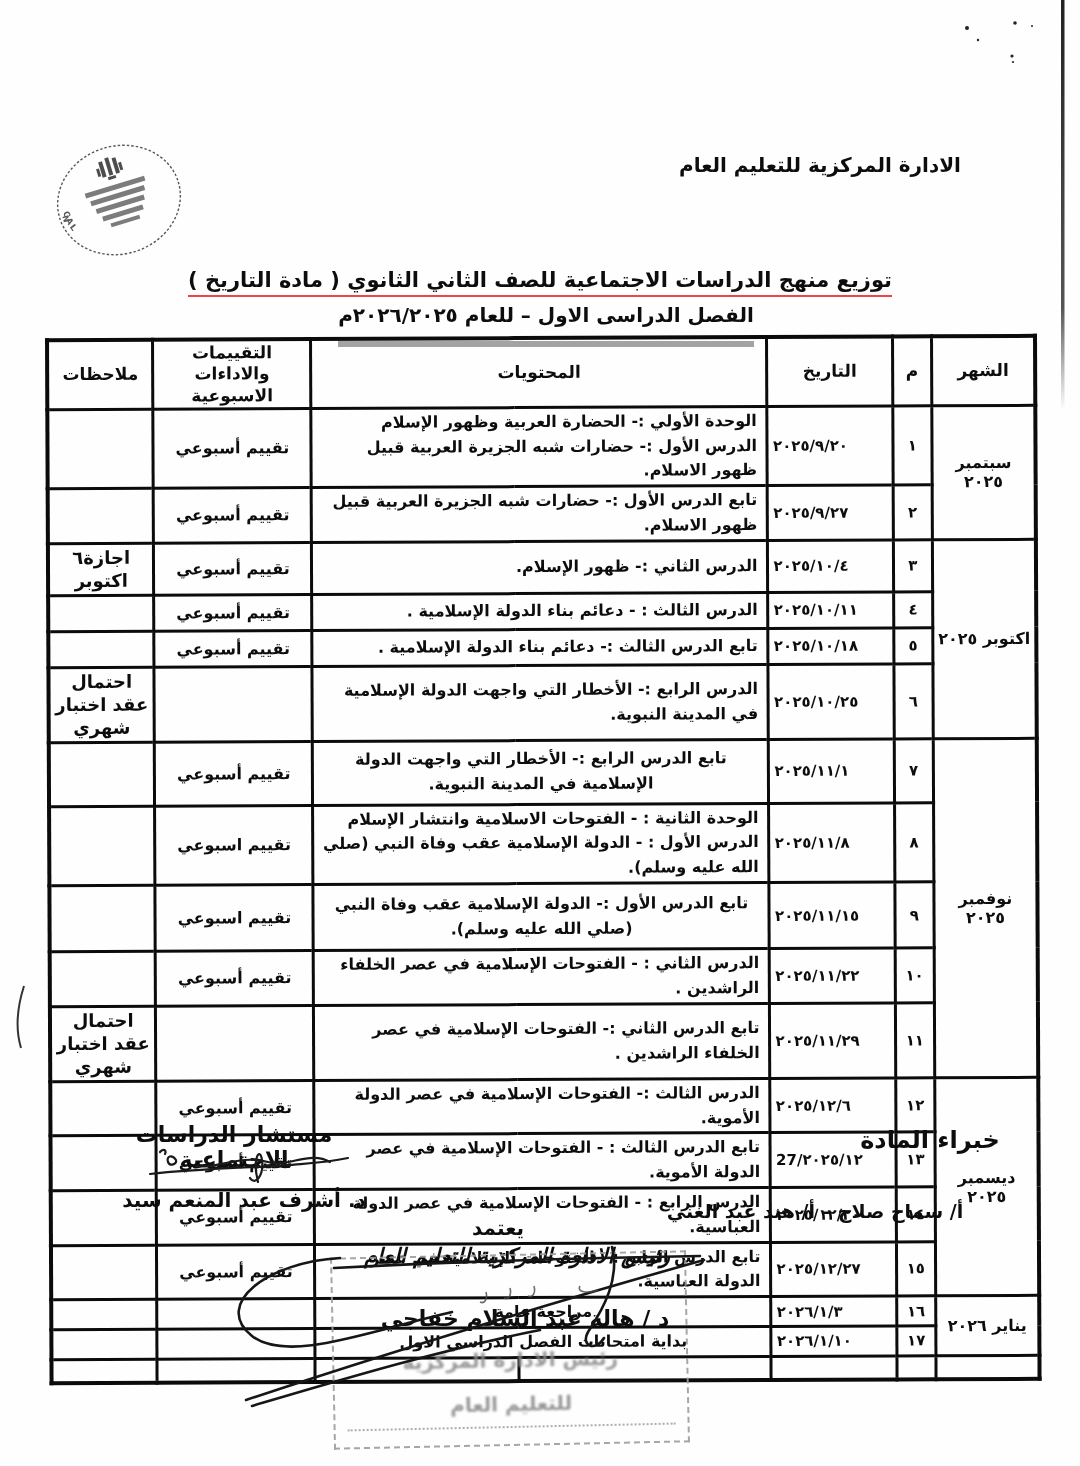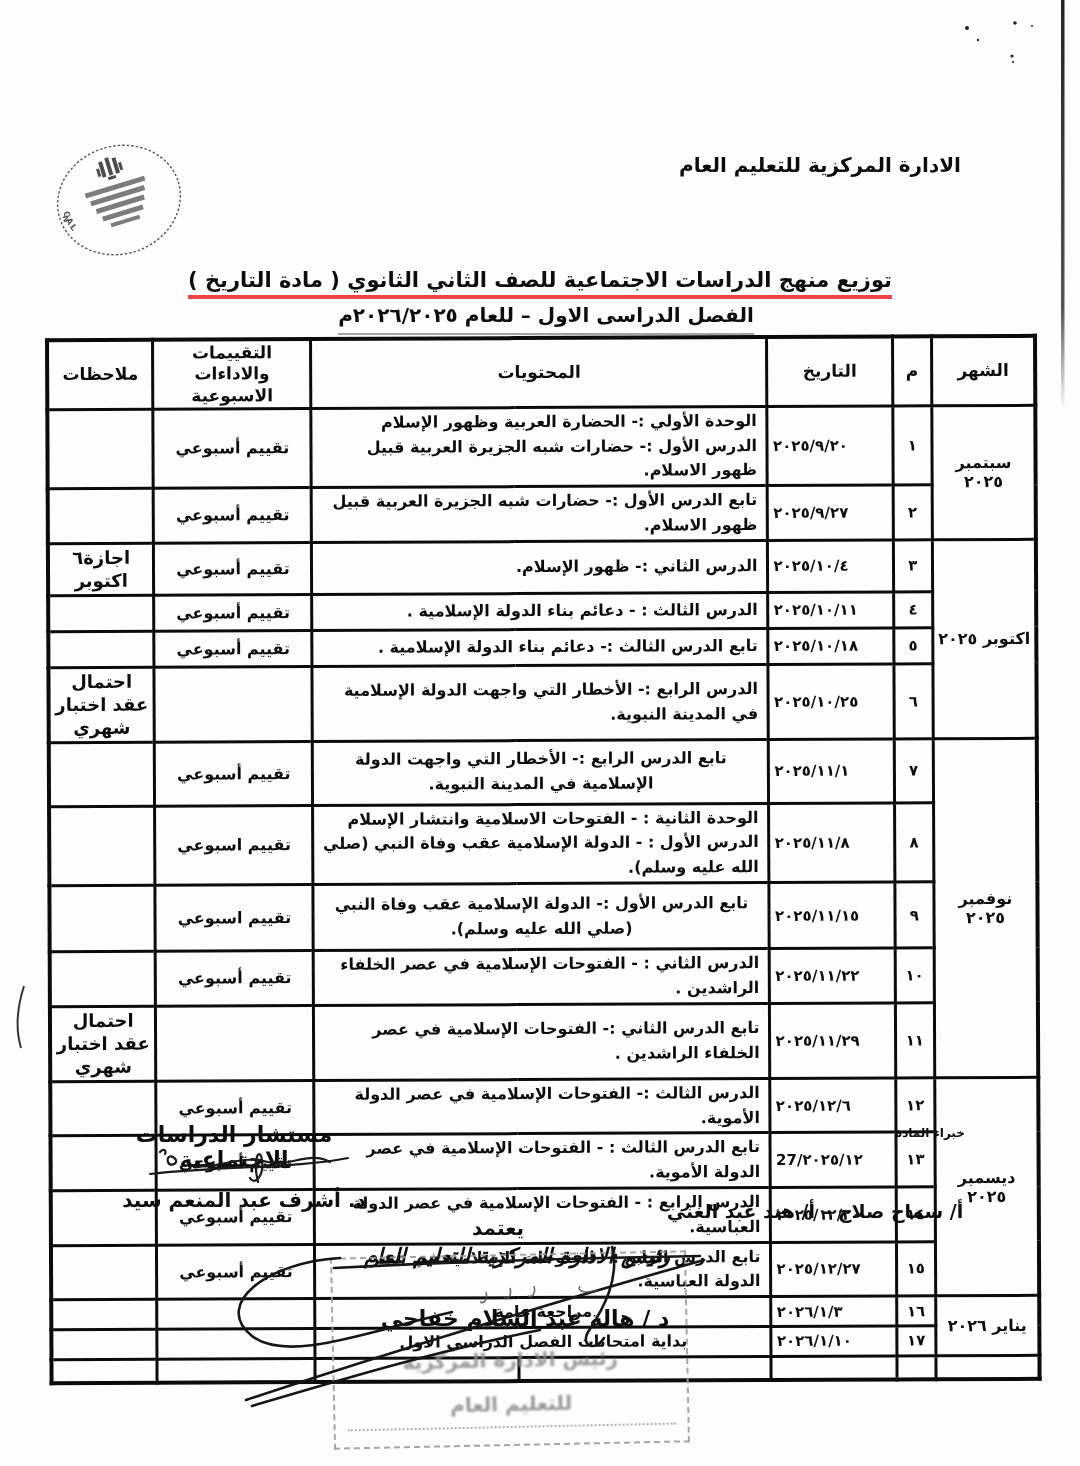--- a/index.html
+++ b/index.html
@@ -9,44 +9,44 @@
     font-family:"DejaVu Sans", sans-serif;
     direction:rtl;
   }
   .abs{position:absolute;}
   .prewrap{white-space:pre-line;}
 
   
   .ministry-block{top:146px;right:60px;width:400px;text-align:center;}
   .ministry-block div{font-weight:bold;font-size:20px;line-height:39px;}
   .doc-title{top:268px;right:60px;left:60px;text-align:center;font-weight:bold;font-size:21px;}
-  .doc-title span{border-bottom:4px solid #ef4444;padding-bottom:3px;}
+  .doc-title span{border-bottom:2px solid #ef4444;padding-bottom:3px;}
   .doc-subtitle{top:303px;right:60px;left:60px;text-align:center;font-weight:bold;font-size:20px;}
-  .doc-subtitle span{border-bottom:2px solid #a3a3a3;padding-bottom:6px;margin-left:12px;}
+  .doc-subtitle span{border-bottom:6px solid #a3a3a3;padding-bottom:14px;margin-left:12px;}
 
   
   .seal{top:138px;left:52px;width:134px;height:124px;}
 
   
   .tablewrap{top:336px;left:45px;width:992px;transform:rotate(-0.25deg);transform-origin:50% 0;}
   table{border-collapse:collapse;width:992px;table-layout:fixed;}
   td,th{border:3px solid #0b0b0b;padding:1px 4px;vertical-align:middle;overflow:hidden;}
   table{border:4px solid #0b0b0b;}
   th{font-size:17px;font-weight:bold;line-height:1.25;}
   thead tr{height:48px;}
   td.month{font-size:16px;font-weight:bold;text-align:center;}
   td.num{font-size:15px;font-weight:bold;text-align:center;}
   td.date{font-size:15px;font-weight:bold;text-align:left;letter-spacing:1px;}
   td.content{font-size:16px;font-weight:bold;text-align:right;padding-right:9px;line-height:1.55;}
   td.content.center{text-align:center;padding-right:4px;}
   td.assess{font-size:16px;font-weight:bold;text-align:center;}
   td.notes{font-size:18px;font-weight:bold;text-align:center;line-height:1.3;}
 
   
-  .experts-title{top:1126px;left:845px;width:170px;text-align:center;font-weight:bold;font-size:12px;}
+  .experts-title{top:1126px;left:845px;width:170px;text-align:center;font-weight:bold;font-size:24px;}
   .experts-names{top:1158px;left:615px;width:400px;text-align:center;font-weight:bold;font-size:19px;margin-top:42px;}
   .advisor-title{top:1122px;left:84px;width:300px;text-align:center;font-weight:bold;font-size:22px;}
   .advisor-name{top:1188px;left:104px;width:280px;text-align:center;font-weight:bold;font-size:20px;}
   .approve{top:1216px;left:428px;width:140px;text-align:center;font-weight:bold;font-size:20px;}
   .head-title{top:1244px;left:322px;width:390px;text-align:center;font-weight:bold;font-style:italic;font-size:21px;}
   .head-name{top:1306px;left:345px;width:360px;text-align:center;font-weight:bold;font-size:22px;letter-spacing:.5px;}
 
   
   .stamp{top:1254px;left:332px;width:352px;height:188px;border:2px dashed #9d9d9d;
          transform:rotate(-1.2deg);opacity:.9;}

